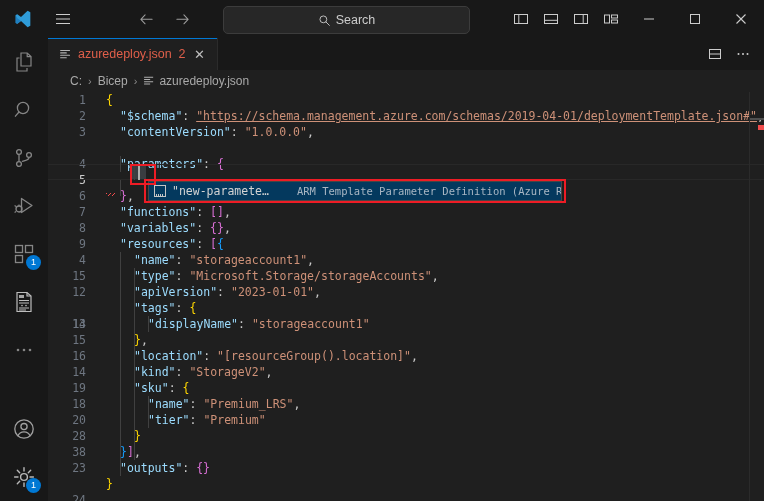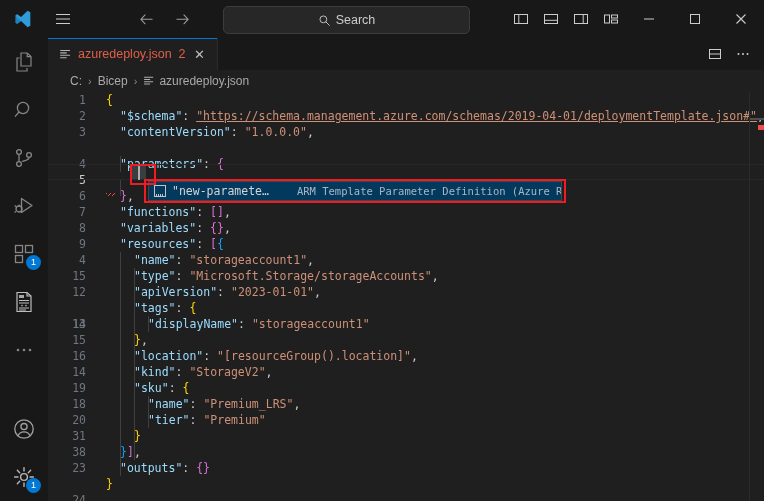--- a/index.html
+++ b/index.html
@@ -427,21 +427,21 @@
         <div class="ln" style="top: 256px;">16</div>
         <div class="codeline" style="top: 256px; left: 86px;"><span class="t-key">"location"</span><span class="t-punc">: </span><span class="t-str">"[resourceGroup().location]"</span><span class="t-punc">,</span></div>
         <div class="ln" style="top: 272px;">14</div>
         <div class="codeline" style="top: 272px; left: 86px;"><span class="t-key">"kind"</span><span class="t-punc">: </span><span class="t-str">"StorageV2"</span><span class="t-punc">,</span></div>
         <div class="ln" style="top: 288px;">19</div>
         <div class="codeline" style="top: 288px; left: 86px;"><span class="t-key">"sku"</span><span class="t-punc">: </span><span class="t-brace1">{</span></div>
         <div class="ln" style="top: 304px;">18</div>
         <div class="codeline" style="top: 304px; left: 100px;"><span class="t-key">"name"</span><span class="t-punc">: </span><span class="t-str">"Premium_LRS"</span><span class="t-punc">,</span></div>
         <div class="ln" style="top: 320px;">20</div>
         <div class="codeline" style="top: 320px; left: 100px;"><span class="t-key">"tier"</span><span class="t-punc">: </span><span class="t-str">"Premium"</span></div>
-        <div class="ln" style="top: 336px;">31</div>
+        <div class="ln" style="top: 336px;">28</div>
         <div class="codeline" style="top: 336px; left: 86px;"><span class="t-brace1">}</span></div>
         <div class="ln" style="top: 352px;">38</div>
         <div class="codeline" style="top: 352px; left: 72px;"><span class="t-brace3">}</span><span class="t-brace2">]</span><span class="t-punc">,</span></div>
         <div class="ln" style="top: 368px;">23</div>
         <div class="codeline" style="top: 368px; left: 72px;"><span class="t-key">"outputs"</span><span class="t-punc">: </span><span class="t-brace2">{</span><span class="t-brace2">}</span></div>
         <div class="ln" style="top: 384px; margin-top: 16px;">24</div>
         <div class="codeline" style="top: 384px; left: 58px;"><span class="t-brace1">}</span></div>
       </div>
 
     <div class="activeline" style="left:0;top:72px;width:716px;"></div>

